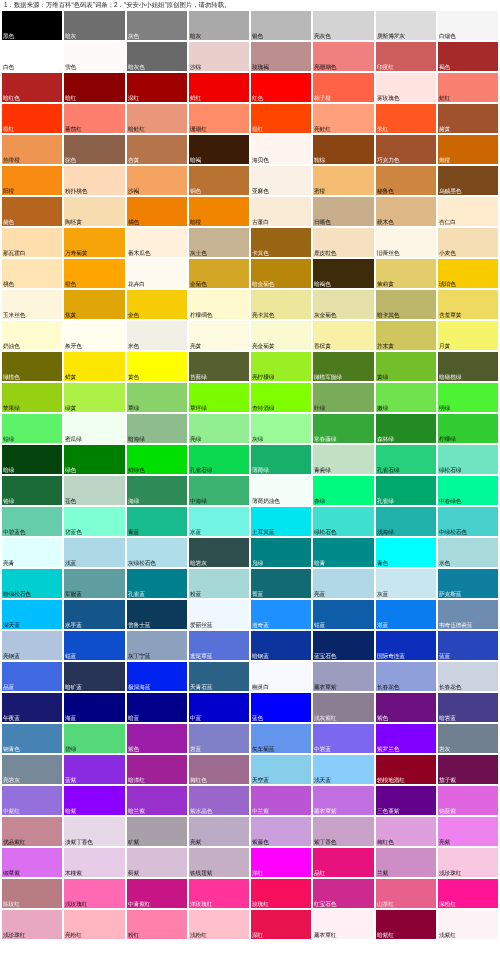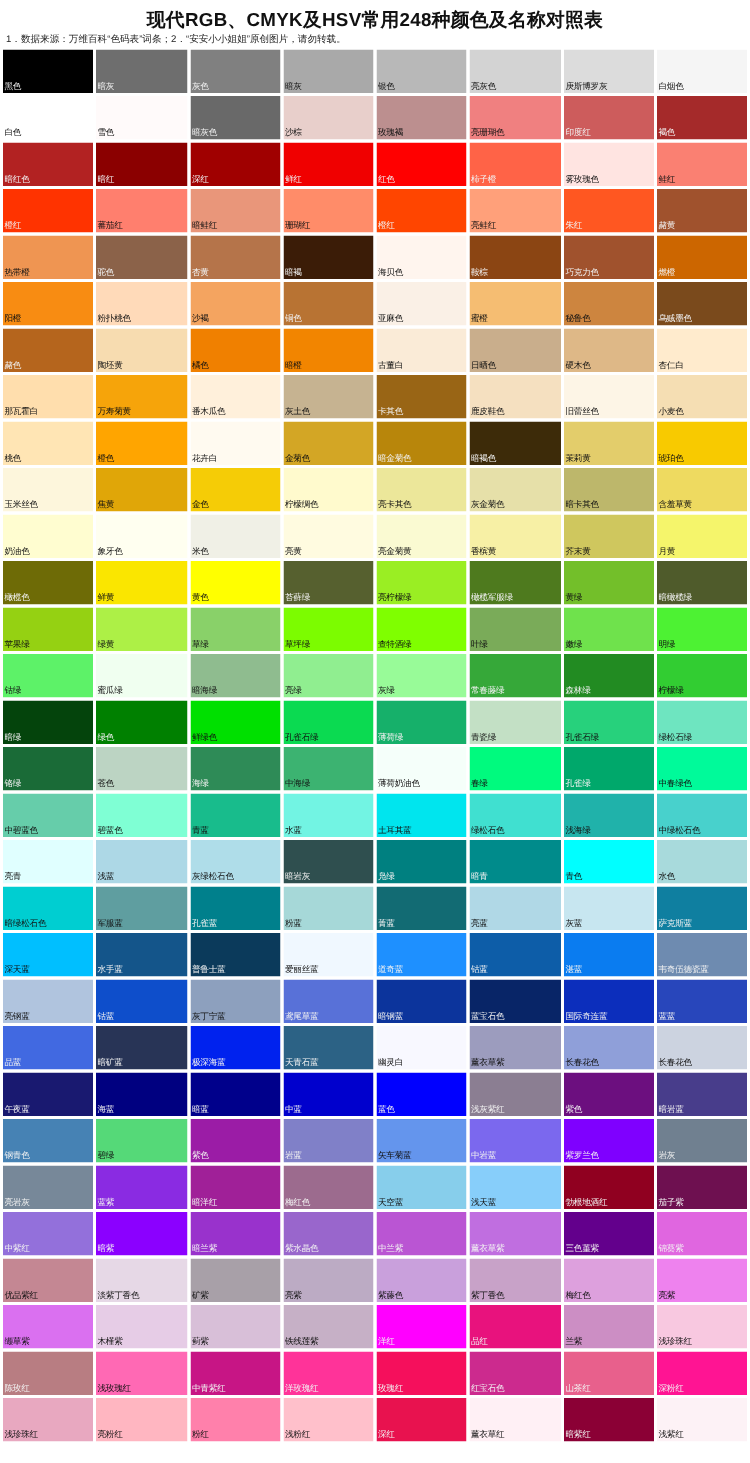--- a/index.html
+++ b/index.html
@@ -79,21 +79,20 @@
     pointer-events:none;
     white-space:nowrap;
     font-family:"Liberation Sans",sans-serif;
   }
 </style>
 </head>
 <body>
 
 <div class="page">
 
-  <div class="title">现代RGB、CMYK及HSV常用248种颜色及名称对照表</div>
   <div class="subtitle">1．数据来源：万维百科“色码表”词条；2．“安安小小姐姐”原创图片，请勿转载。</div>
 
   <div class="grid">
       <div class="cell">
         <span class="sw" style="background: rgb(0, 0, 0);"></span>
         <span class="nm lbl-light">黑色</span>
       </div>
       <div class="cell">
         <span class="sw" style="background: rgb(110, 110, 110);"></span>
         <span class="nm lbl-light">暗灰</span>

